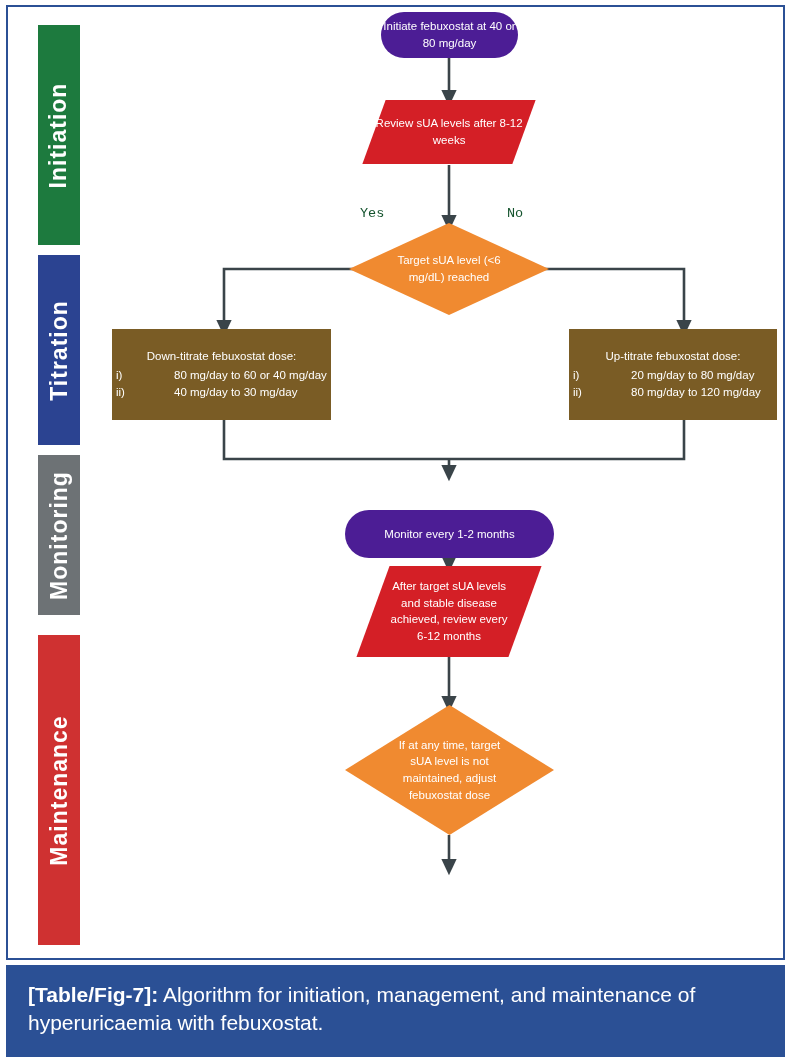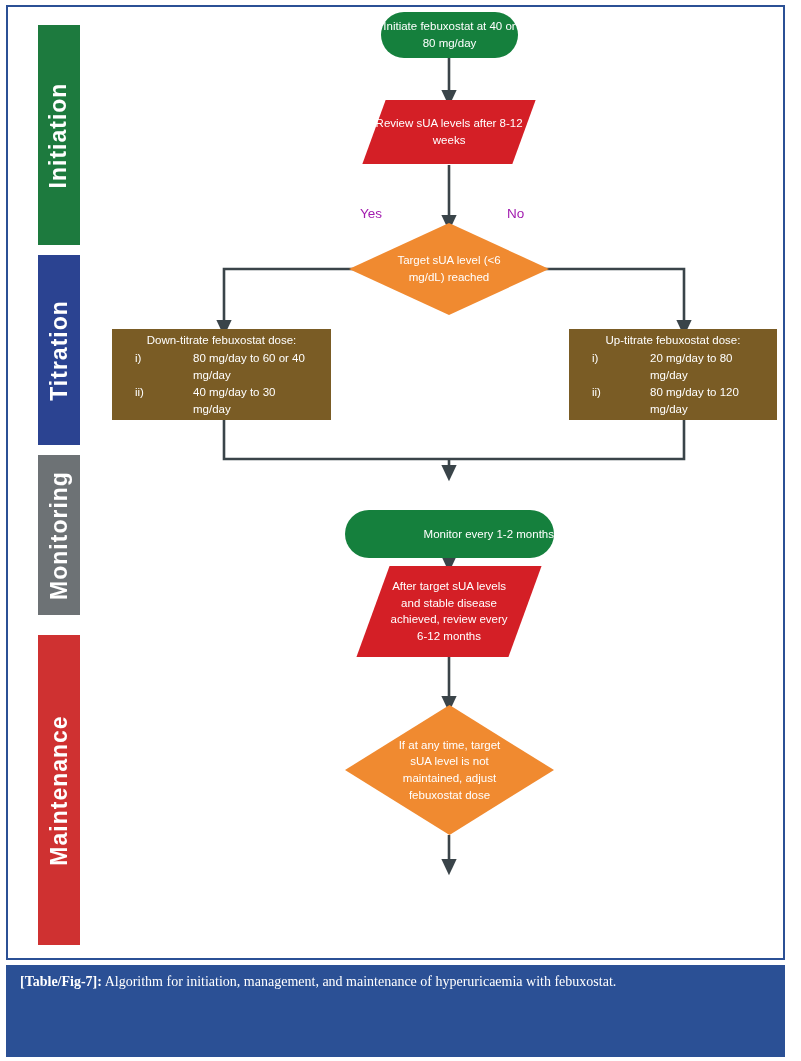--- a/index.html
+++ b/index.html
@@ -67,23 +67,22 @@
     box-sizing: border-box;
     color: #ffffff;
     display: flex;
     align-items: center;
     justify-content: center;
     text-align: center;
     font-size: 11.5px;
     line-height: 1.45;
   }
   .node-terminator {
-    background: #15803d;
+    background: #4c1d95;
     border-radius: 24px;
-    justify-content: flex-end;
   }
   .node-parallelogram {
     background: #d41f26;
     transform: skewX(-20deg);
   }
   .node-parallelogram > span {
     display: block;
     transform: skewX(20deg);
   }
   .node-diamond-wrap {
@@ -110,21 +109,21 @@
   }
   .node-process {
     background: #7a5c25;
     text-align: left;
     justify-content: flex-start;
   }
 
   
   .dose-block {
     width: 100%;
-    padding: 0 23px;
+    padding: 0 4px;
     box-sizing: border-box;
   }
   .dose-title {
     text-align: center;
     margin-bottom: 2px;
   }
   .dose-row {
     display: flex;
     align-items: flex-start;
   }
@@ -133,23 +132,23 @@
     flex: 0 0 26px;
   }
   .dose-text {
     flex: 1 1 auto;
     margin-left: 32px;
   }
 
   
   .branch-label {
     position: absolute;
-    color: #a21caf;
+    color: #14532d;
     font-size: 13.5px;
-    font-family: Liberation Sans, sans-serif;
+    font-family: Liberation Mono, monospace;
   }
 
   
   .connector-svg {
     position: absolute;
     left: 0; top: 0;
     width: 801px;
     height: 960px;
     pointer-events: none;
   }
@@ -160,24 +159,23 @@
     left: 6px;
     top: 965px;
     width: 779px;
     height: 92px;
     background: #2b5095;
     box-sizing: border-box;
     padding: 8px 14px 6px 14px;
     color: #ffffff;
   }
   #caption-main {
-    font-size: 14px;
+    font-size: 21px;
     line-height: 1.33;
-    margin: 0;
-    font-family: Liberation Serif, serif;
+    margin: 8px;
   }
   #caption-main .fig-tag {
     font-weight: bold;
   }
   #caption-footnote {
     font-size: 13.5px;
     margin-top: 6px;
   }
 </style>
 </head>

